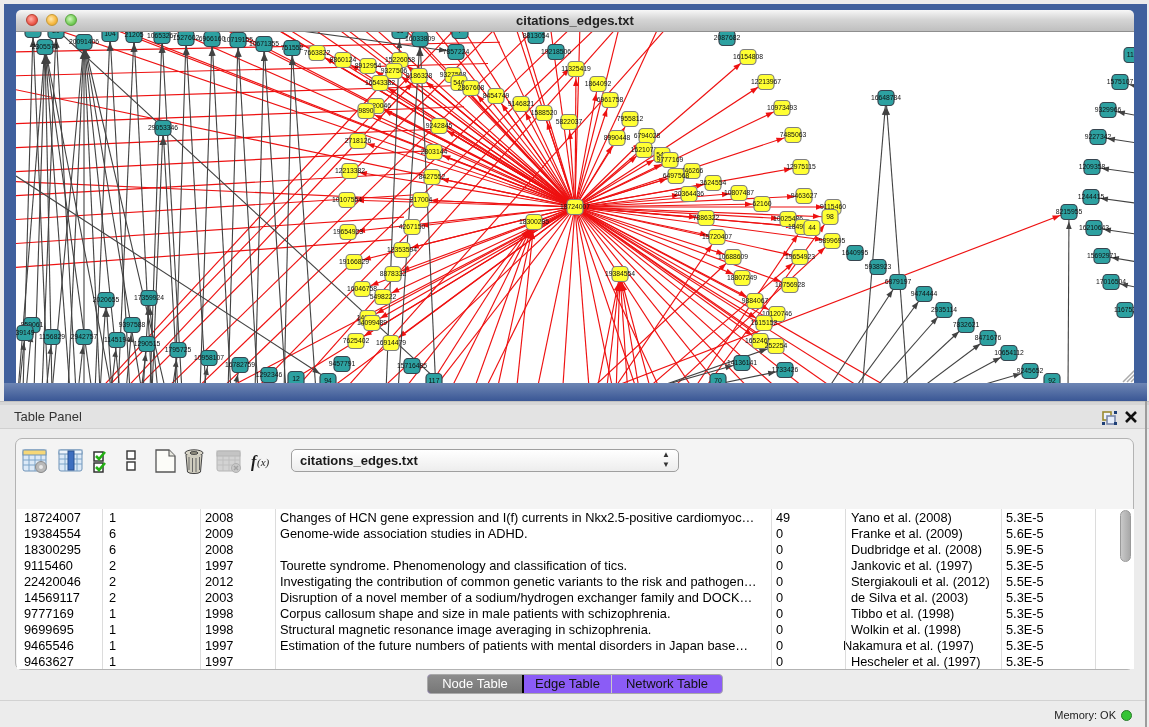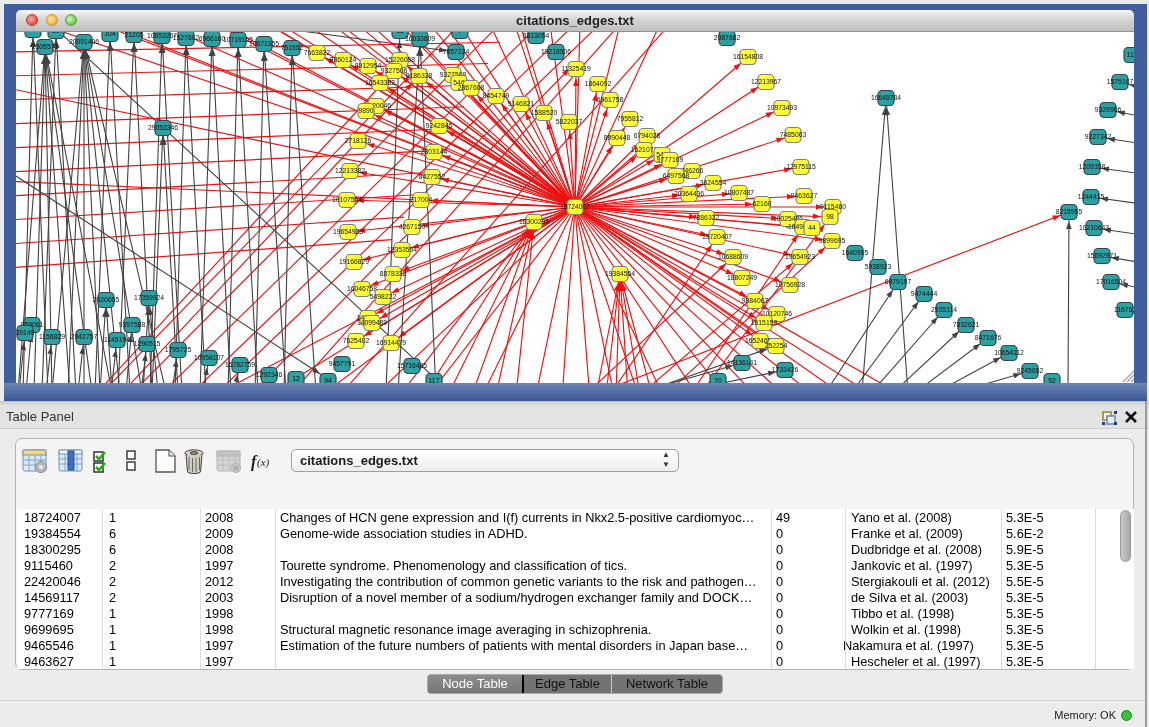--- a/index.html
+++ b/index.html
@@ -17,41 +17,41 @@
 #tlr { left:10px; background:radial-gradient(circle at 4px 4px,#ffb3ab,#ee5f52 55%,#ce2e1f); border:1px solid #b93e30;}
 #tly { left:30px; background:radial-gradient(circle at 4px 4px,#ffe9b0,#f8bb45 55%,#d89b28); border:1px solid #c79a36;}
 #tlg { left:49px; background:radial-gradient(circle at 4px 4px,#d3f8c0,#7cd160 55%,#4aa830); border:1px solid #59a43f;}
 #canvas { left:16px; top:32px; width:1118px; height:351px; background:#fff; overflow:hidden; }
 
 #grip { left:1105px; top:336px; width:15px; height:15px; }
 
 #tp-divider { left:0; top:401px; width:1149px; height:4px; background:#d6d6d6; border-top:1px solid #c2c2c2;}
 #tp-head { left:0; top:405px; width:1149px; height:24px; background:#e3e3e3; border-bottom:1px solid #d0d0d0;
   font-size:13px; color:#333; line-height:24px; }
-#tp-head span { margin-left:6px; }
+#tp-head span { margin-left:14px; }
 #rightline { left:1145px; top:401px; width:2px; height:326px; background:#9c9c9c; }
 
 #gbox { left:15px; top:438px; width:1119px; height:232px; background:#f4f4f4;
   border:1px solid #b3b3b3; border-radius:7px; }
 #combo { left:275px; top:10px; width:388px; height:23px; background:linear-gradient(#ffffff,#ededed);
   border:1px solid #9f9f9f; border-radius:5px; font-size:13px; line-height:21px; color:#1a1a1a;
   padding-left:8px; font-weight:bold;}
 #combo .arrows { position:absolute; right:8px; top:0px; font-size:8px; line-height:10px; color:#333; text-align:center;}
 
 #thead { left:1px; top:46px; width:1117px; height:21px; background:#fff; border-top:1px solid #9e9e9e; border-bottom:1px solid #8c8c8c;}
 .hcell { position:absolute; top:0; height:20px; font-size:12px; color:#1a1a1a; text-align:center; line-height:20px;
   background:linear-gradient(#cfe7f4,#b2d5e8); border-right:1px solid #8fb2c6; }
 #tbody { left:1px; top:70px; width:1117px; height:160px; background:#fff; overflow:hidden; }
 .trow { position:absolute; left:0; width:1117px; height:16px; font-size:12.8px; color:#000; }
 .trow span { position:absolute; top:1px; white-space:nowrap; }
 .gline { position:absolute; top:0; width:1px; height:160px; background:#dcdcdc; }
 #vthumb { position:absolute; left:1104px; top:71px; width:11px; height:52px; background:linear-gradient(90deg,#c9c9c9,#a8a8a8); border-radius:6px; border:1px solid #9a9a9a;}
 
 #segs { left:427px; top:674px; width:296px; height:20px; border:1px solid #a9a9a9; border-radius:4px;
-  background:#737373; font-size:13px; }
+  background:#8b5cf6; font-size:13px; }
 .seg { position:absolute; top:0; height:18px; line-height:18px; text-align:center; color:#111; }
 #seg1 { left:0; width:94px; background:linear-gradient(#8c8c8c,#777); color:#fff; border-radius:3px 0 0 3px; }
 #seg2 { left:94px; width:89px; border-left:2px solid #000000; }
 #seg3 { left:183px; width:111px; border-left:1px solid #c9c9c9; }
 #statusline { left:0; top:700px; width:1145px; height:1px; background:#d2d2d2; }
 #memory { left:1050px; top:709px; width:66px; text-align:right; font-size:11px; color:#222; }
 #memled { left:1121px; top:710px; width:11px; height:11px; border-radius:50%; background:#35c435; border:1.5px solid #2a7a2a; }
 </style></head>
 <body>
 <div id="root">
@@ -832,21 +832,21 @@
           <span style="left:834px">Yano et al. (2008)</span>
           <span style="left:989px">5.3E-5</span>
         </div>
 <div class="trow" style="top:16px">
           <span style="left:7px">19384554</span>
           <span style="left:92px">6</span>
           <span style="left:188px">2009</span>
           <span style="left:263px">Genome-wide association studies in ADHD.</span>
           <span style="left:759px">0</span>
           <span style="left:834px">Franke et al. (2009)</span>
-          <span style="left:989px">5.6E-2</span>
+          <span style="left:989px">5.6E-5</span>
         </div>
 <div class="trow" style="top:32px">
           <span style="left:7px">18300295</span>
           <span style="left:92px">6</span>
           <span style="left:188px">2008</span>
           <span style="left:759px">0</span>
           <span style="left:834px">Dudbridge et al. (2008)</span>
           <span style="left:989px">5.9E-5</span>
         </div>
 <div class="trow" style="top:48px">
@@ -873,20 +873,21 @@
           <span style="left:188px">2003</span>
           <span style="left:263px">Disruption of a novel member of a sodium/hydrogen exchanger family and DOCK…</span>
           <span style="left:759px">0</span>
           <span style="left:834px">de Silva et al. (2003)</span>
           <span style="left:989px">5.3E-5</span>
         </div>
 <div class="trow" style="top:96px">
           <span style="left:7px">9777169</span>
           <span style="left:92px">1</span>
           <span style="left:188px">1998</span>
+          <span style="left:263px">Corpus callosum shape and size in male patients with schizophrenia.</span>
           <span style="left:759px">0</span>
           <span style="left:834px">Tibbo et al. (1998)</span>
           <span style="left:989px">5.3E-5</span>
         </div>
 <div class="trow" style="top:112px">
           <span style="left:7px">9699695</span>
           <span style="left:92px">1</span>
           <span style="left:188px">1998</span>
           <span style="left:263px">Structural magnetic resonance image averaging in schizophrenia.</span>
           <span style="left:759px">0</span>

